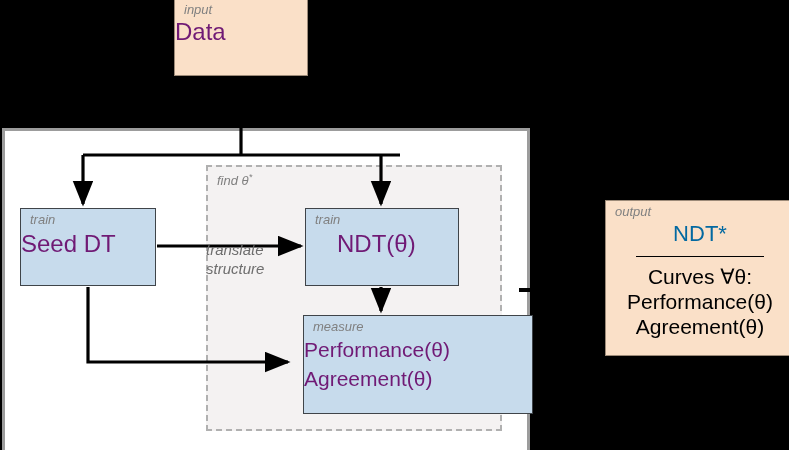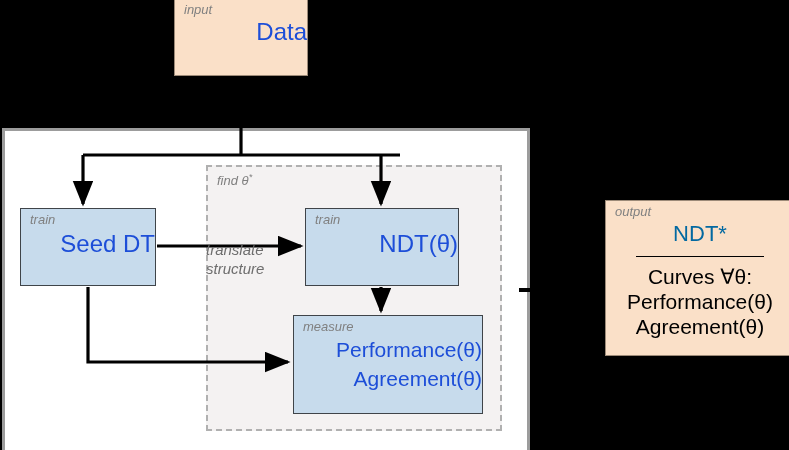--- a/index.html
+++ b/index.html
@@ -29,26 +29,25 @@
   .tag {
     font-style: italic;
     color: #808080;
     font-size: 13px;
     line-height: 15px;
     padding: 3px 0 0 9px;
     text-align: left;
     white-space: nowrap;
   }
   .body-text {
-    text-align: right;
-    color: #1d4ed8;
+    text-align: left;
+    color: #701a75;
     font-size: 21px;
     line-height: 26px;
     white-space: nowrap;
-    margin-left: 21px;
   }
 
   
   .orange {
     background: #fae0c8;
     border: 1px solid #9c8a78;
   }
   
   .blue {
     background: #c7dbec;
@@ -89,21 +88,21 @@
     left: 20px; top: 208px; width: 136px; height: 78px;
   }
   #seed-dt-box .body-text { margin-top: 4px; font-size: 24px; }
 
   #ndt-box {
     left: 305px; top: 208px; width: 154px; height: 78px;
   }
   #ndt-box .body-text { margin-top: 4px; font-size: 24px; padding-left: 31px; }
 
   #measure-box {
-    left: 293px; top: 315px; width: 190px; height: 99px;
+    left: 303px; top: 315px; width: 230px; height: 99px;
   }
   #measure-box .body-text { margin-top: 3px; font-size: 21px; }
 
   #output-box {
     left: 605px; top: 200px; width: 190px; height: 156px;
   }
   #output-box .ndt-star {
     text-align: center; font-size: 22px; color: #0369a1; margin-top: 2px;
   }
   #output-box hr.divider {

